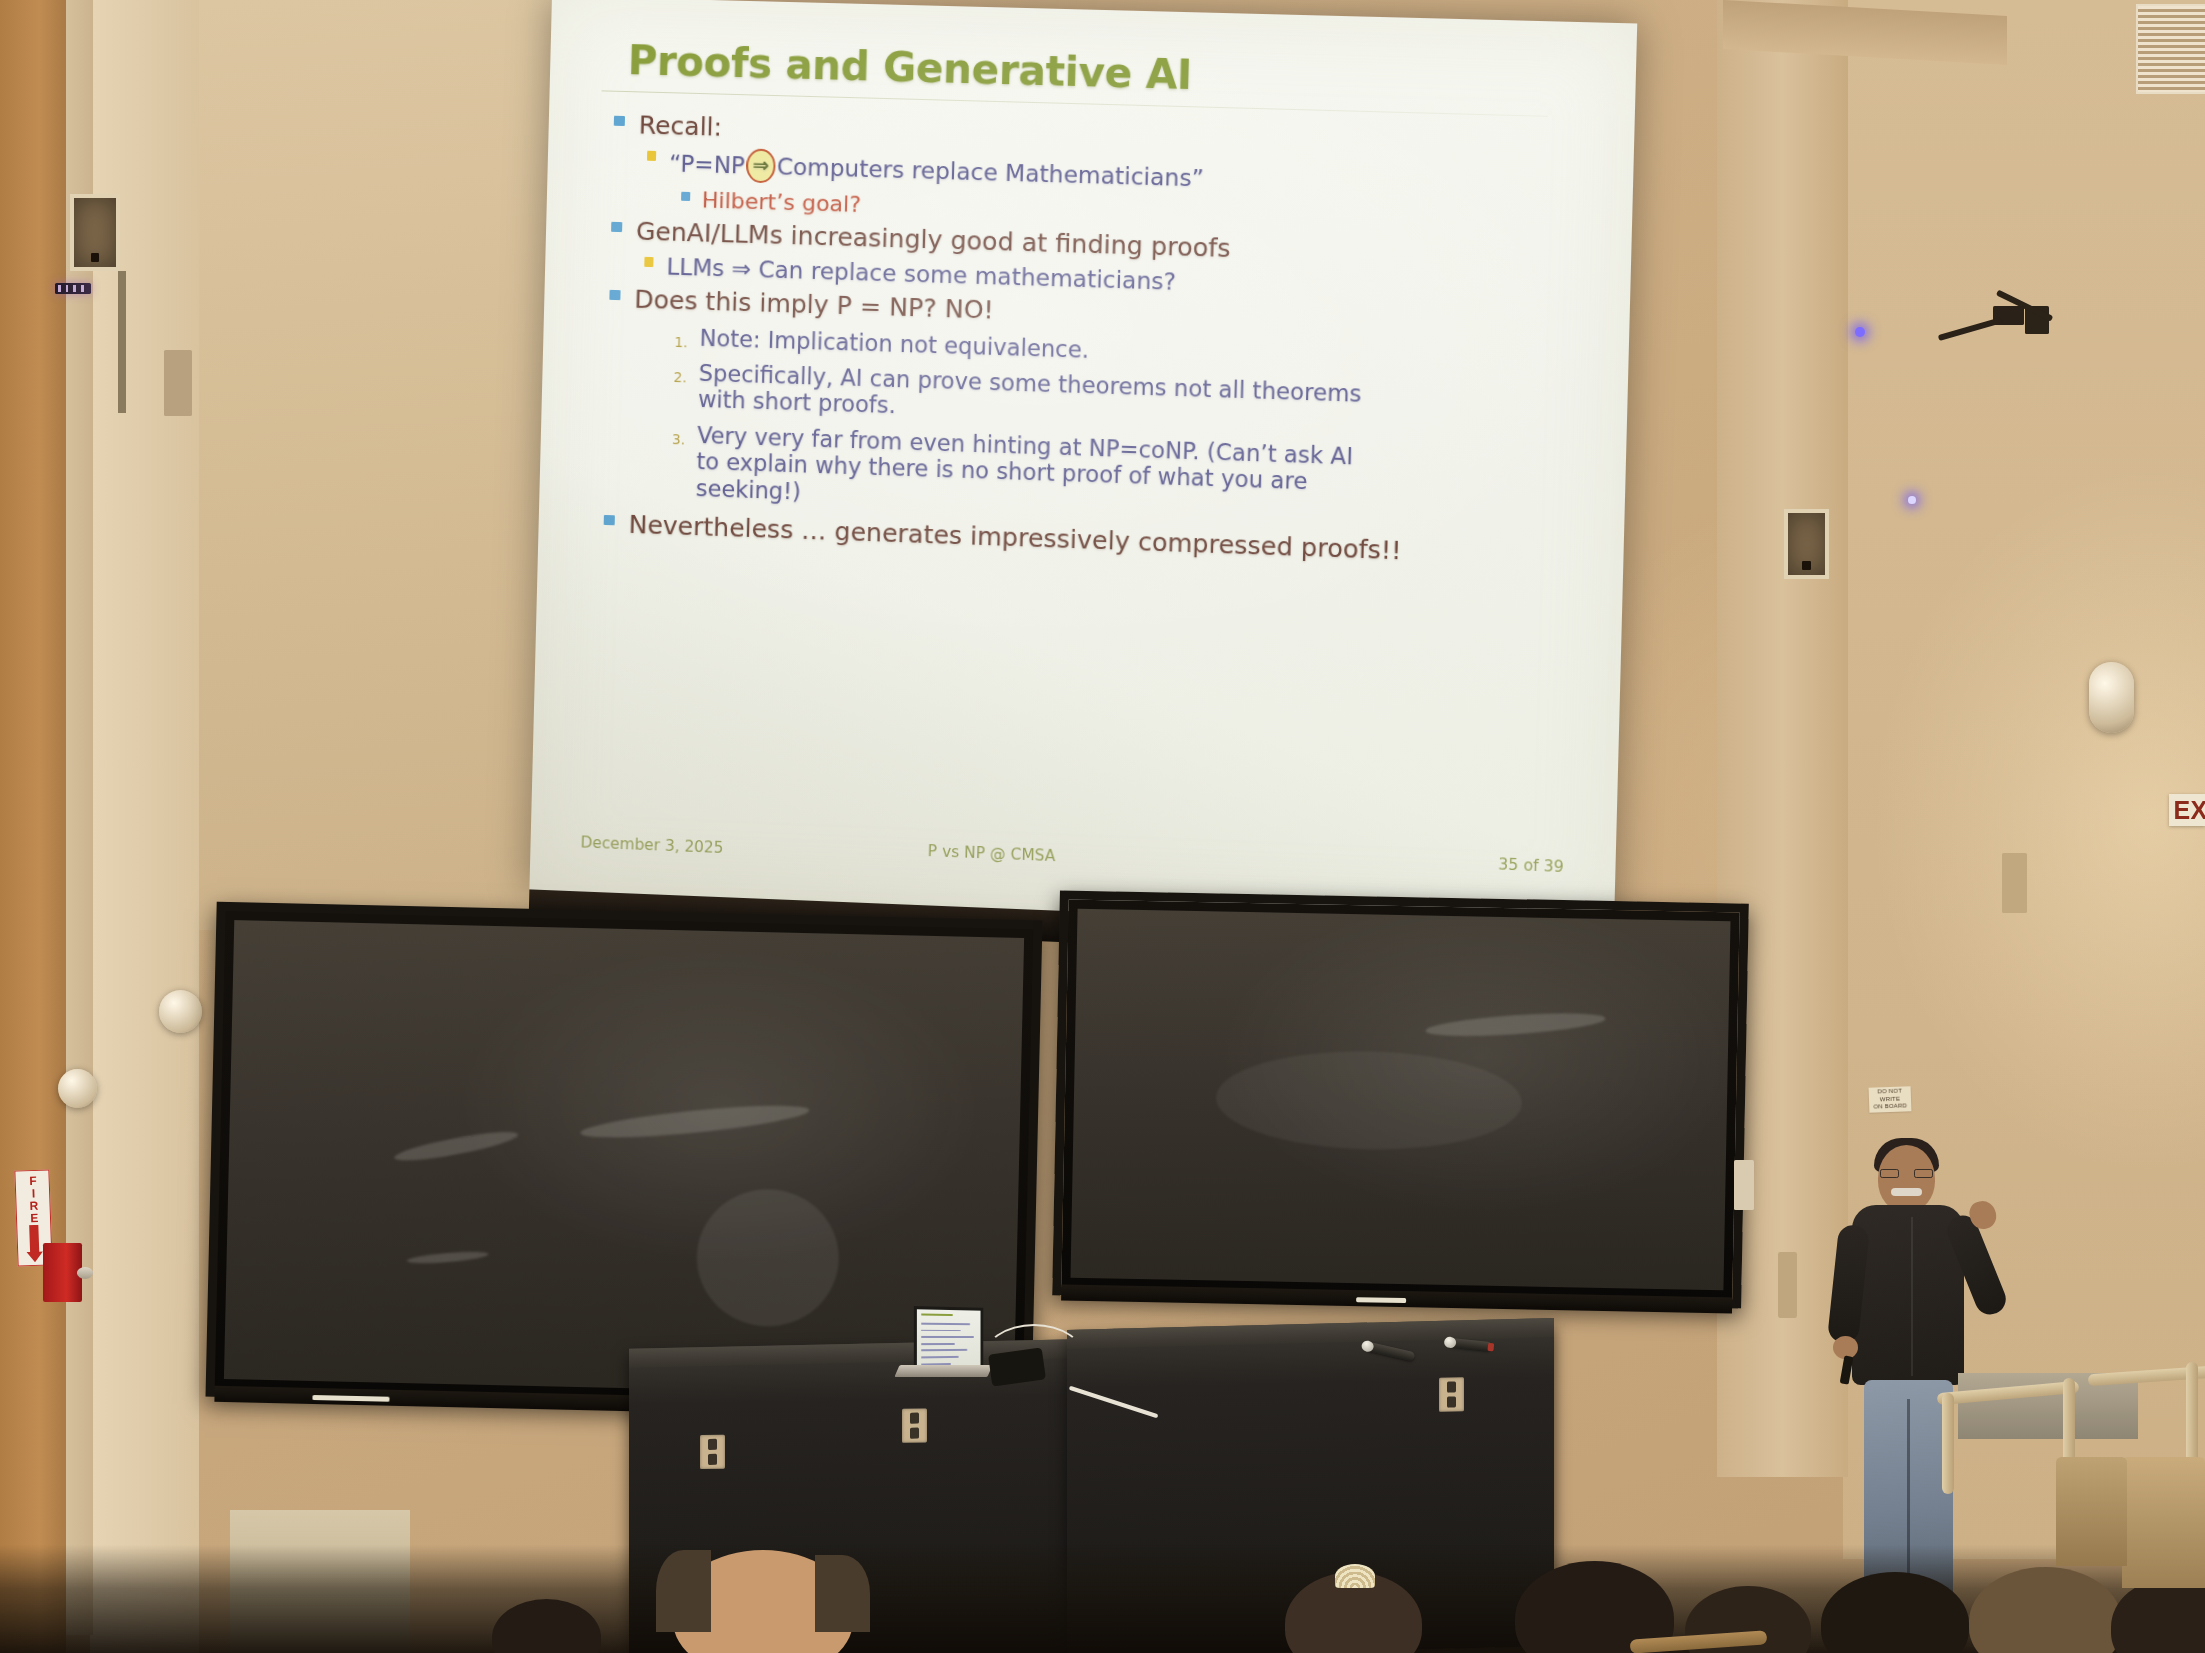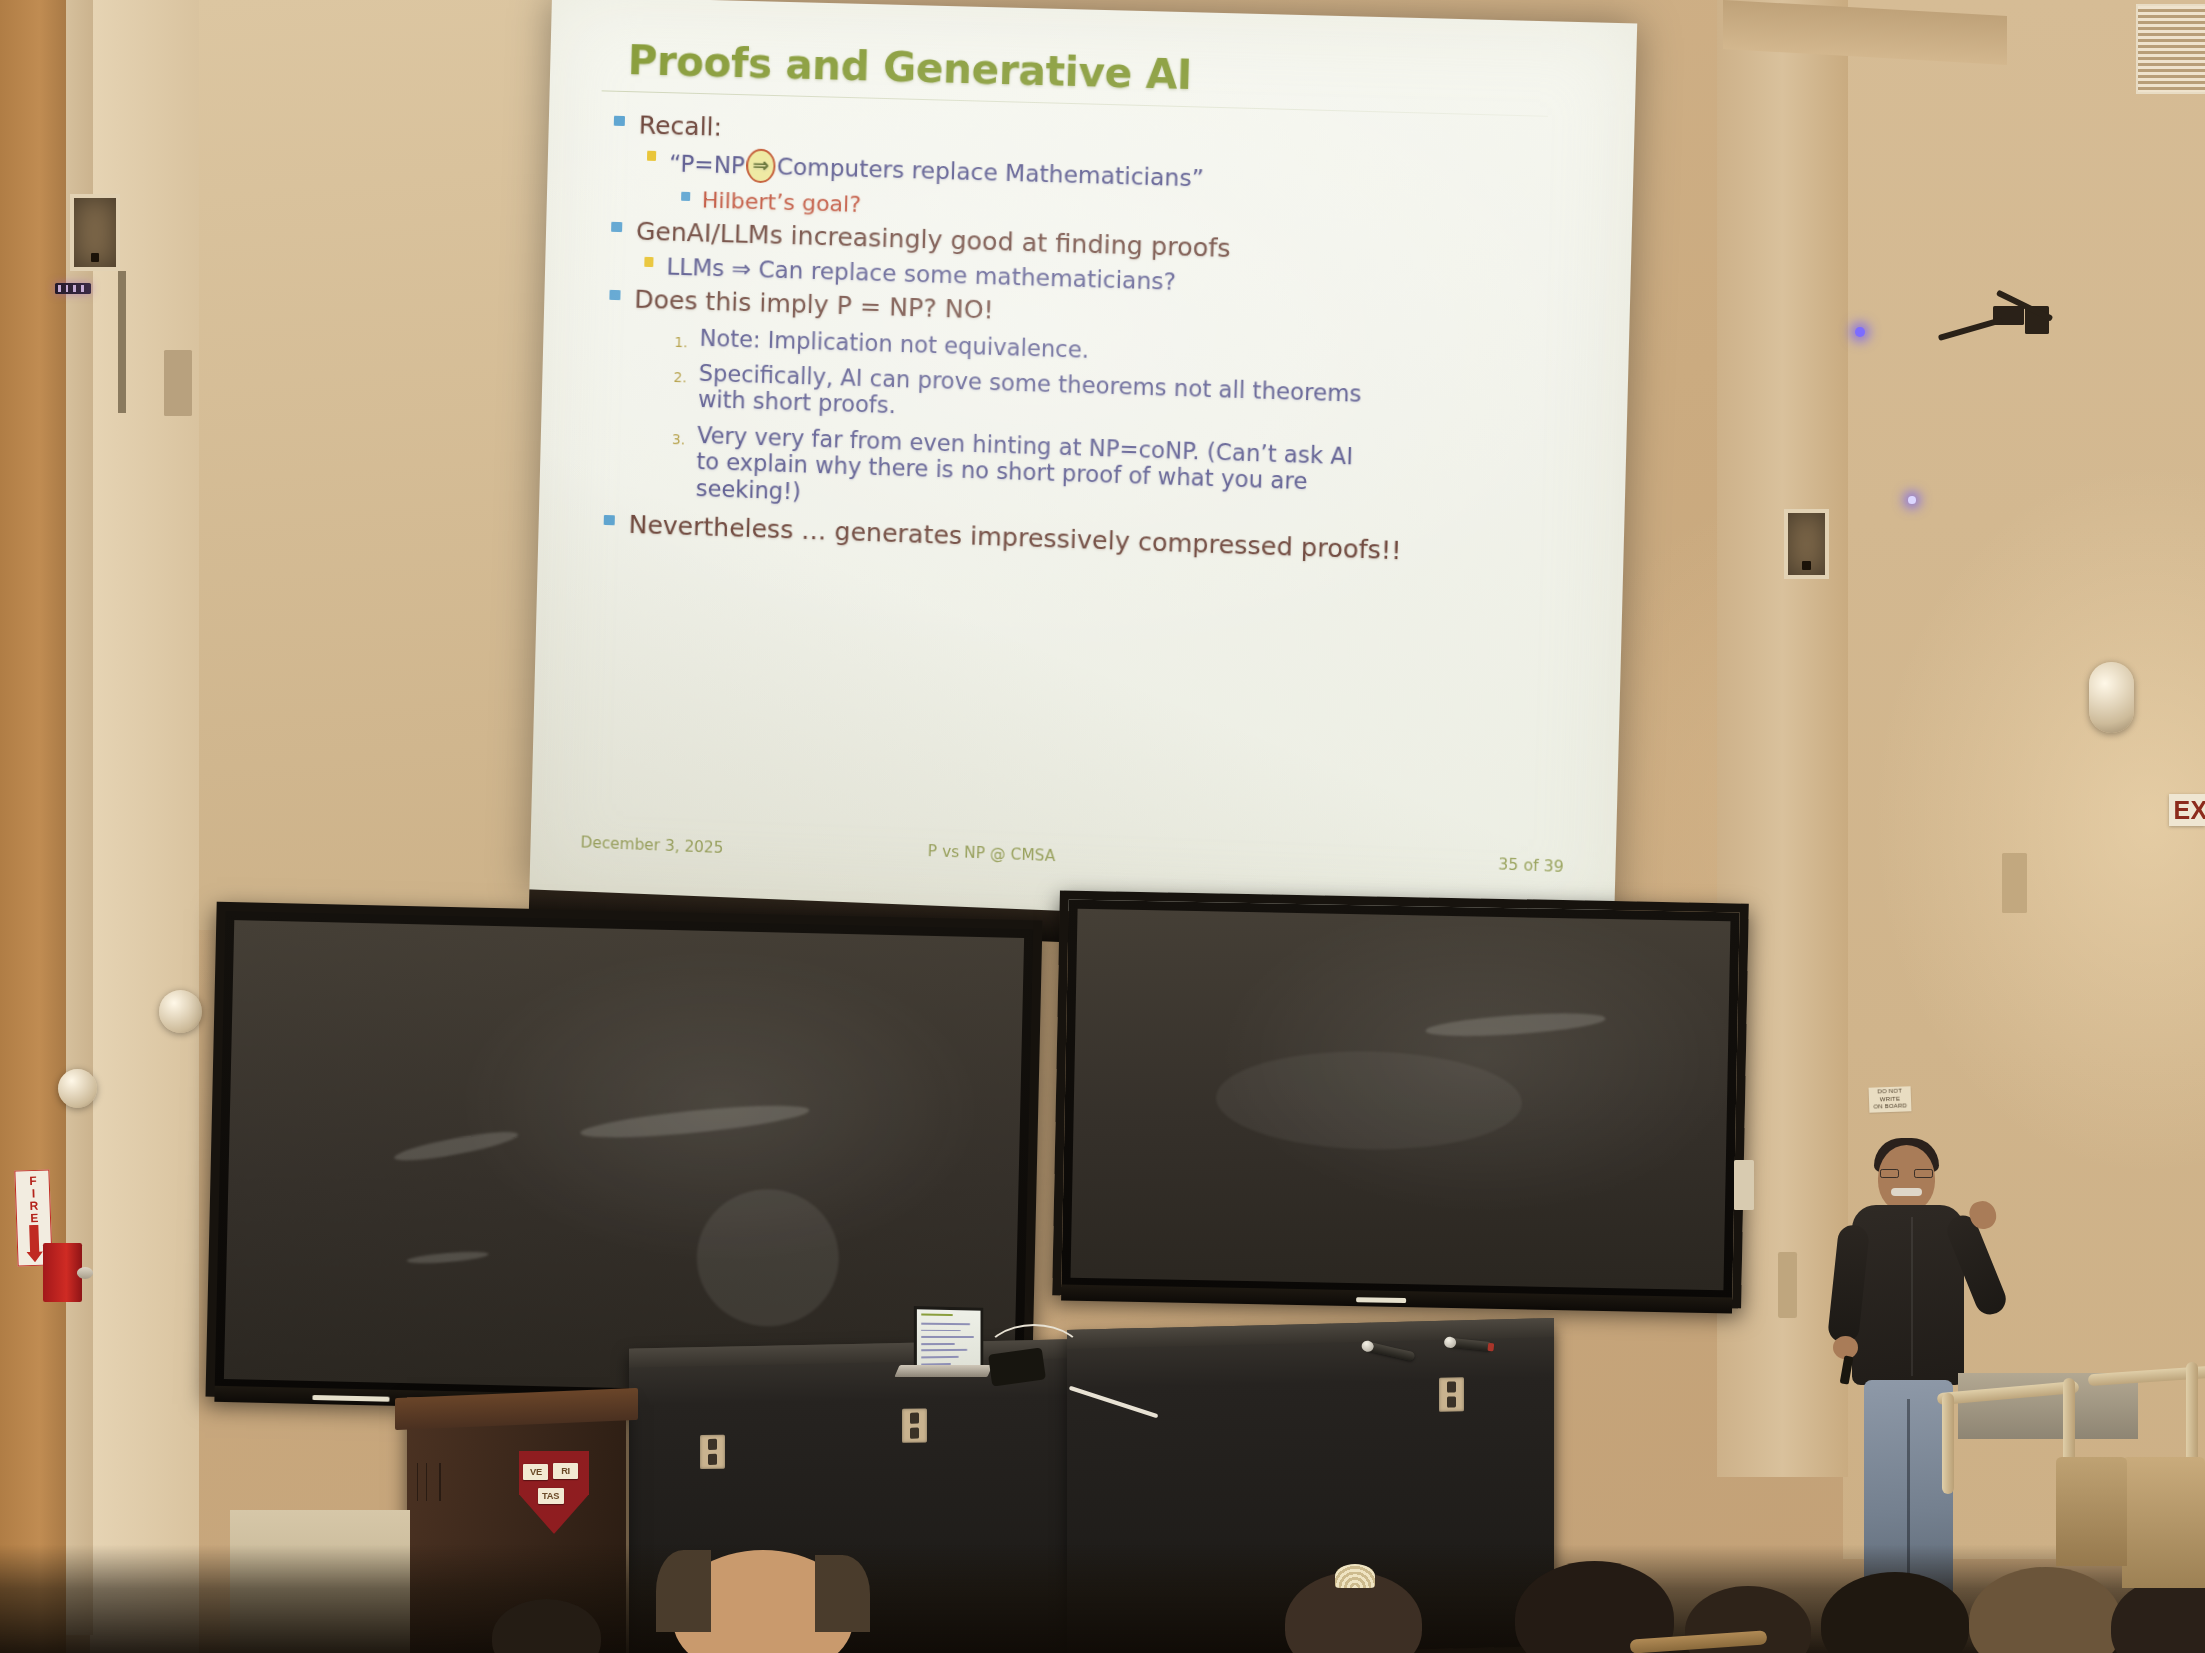--- a/index.html
+++ b/index.html
@@ -616,31 +616,20 @@
     <div class="l" style="top:53px;width:29.5px;"></div>
   </div>
   <div class="laptop-base"></div>
   <div class="cable" style="left:982px;top:1324px;width:104px;height:71px;"></div>
   <div style="position:absolute;left:990px;top:1351px;width:54px;height:32px;background:#17150f;border-radius:4.4px;transform:rotate(-8deg);"></div>
   <div style="position:absolute;left:1067px;top:1400px;width:93px;height:4.4px;background:#e8e2d4;border-radius:2.2px;transform:rotate(18deg);"></div>
 
   <div class="mic" style="left:1366px;top:1347px;width:49px;transform:rotate(13deg);"></div>
   <div class="mic mic-red" style="left:1449px;top:1340px;width:43px;transform:rotate(6deg);"></div>
 
-  <div class="podium">
-    <div class="podium-top"></div>
-    <div class="podium-panel"></div>
-    <div class="podium-panel" style="left:18.6px;"></div>
-    <div class="podium-panel" style="left:32px;"></div>
-    <div class="crest">
-      <span class="bk b1">VE</span>
-      <span class="bk b2">RI</span>
-      <span class="bk b3">TAS</span>
-    </div>
-  </div>
 
   <div style="position:absolute;left:230px;top:1510px;width:180px;height:144px;background:linear-gradient(180deg,#d6c7a8,#b9a988);"></div>
 
   <div class="person">
     <div class="p-hair"></div>
     <div class="p-head"></div>
     <div class="p-glasses">
         <i></i>
         <i></i>
       </div>

